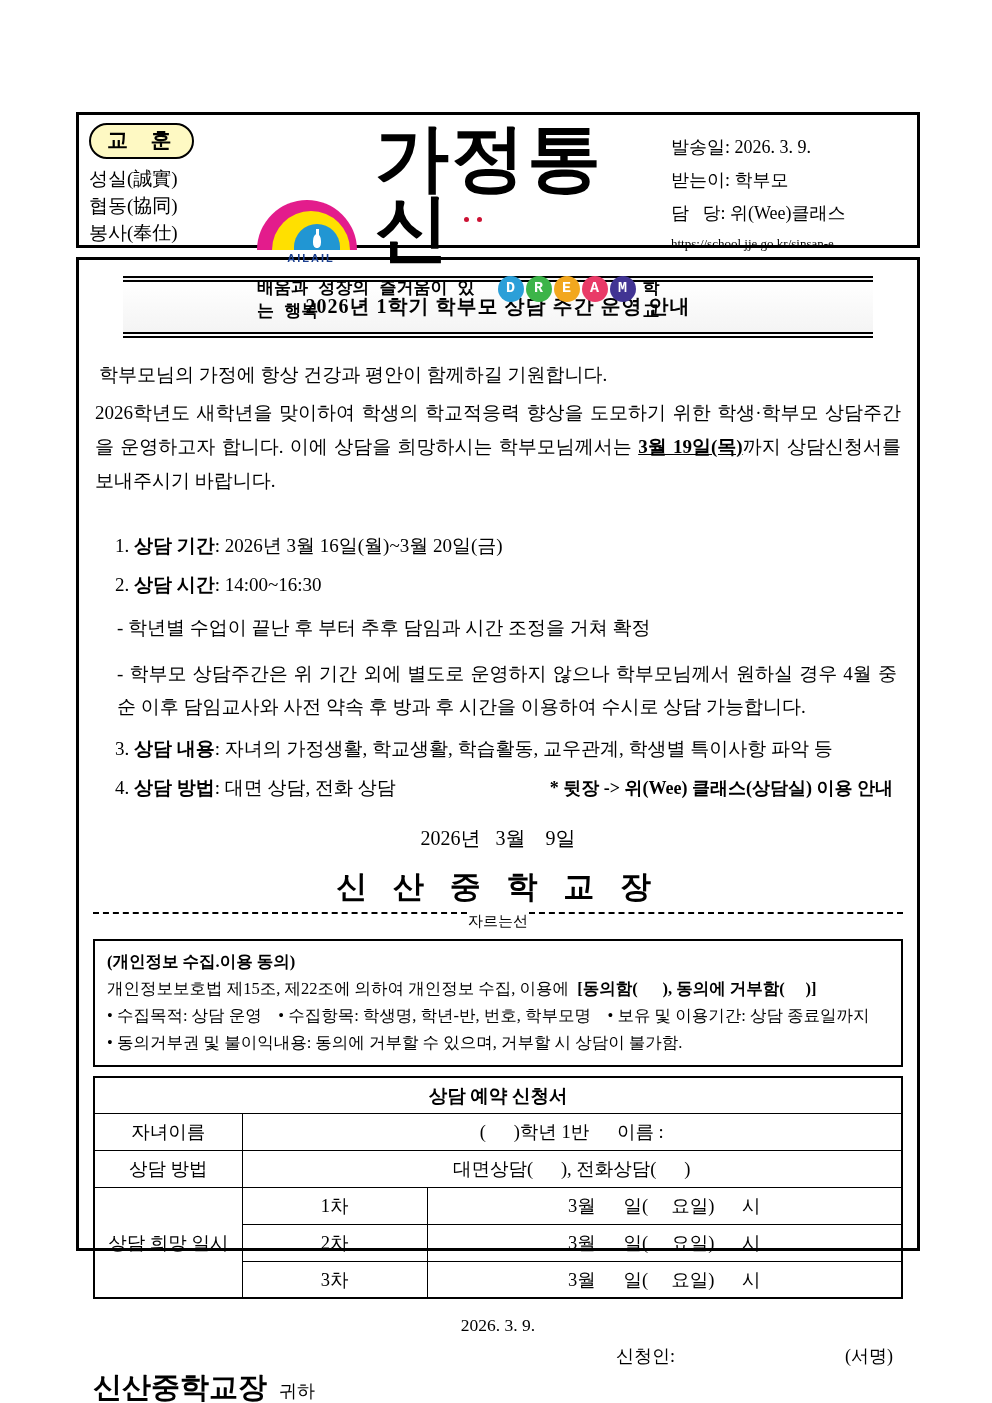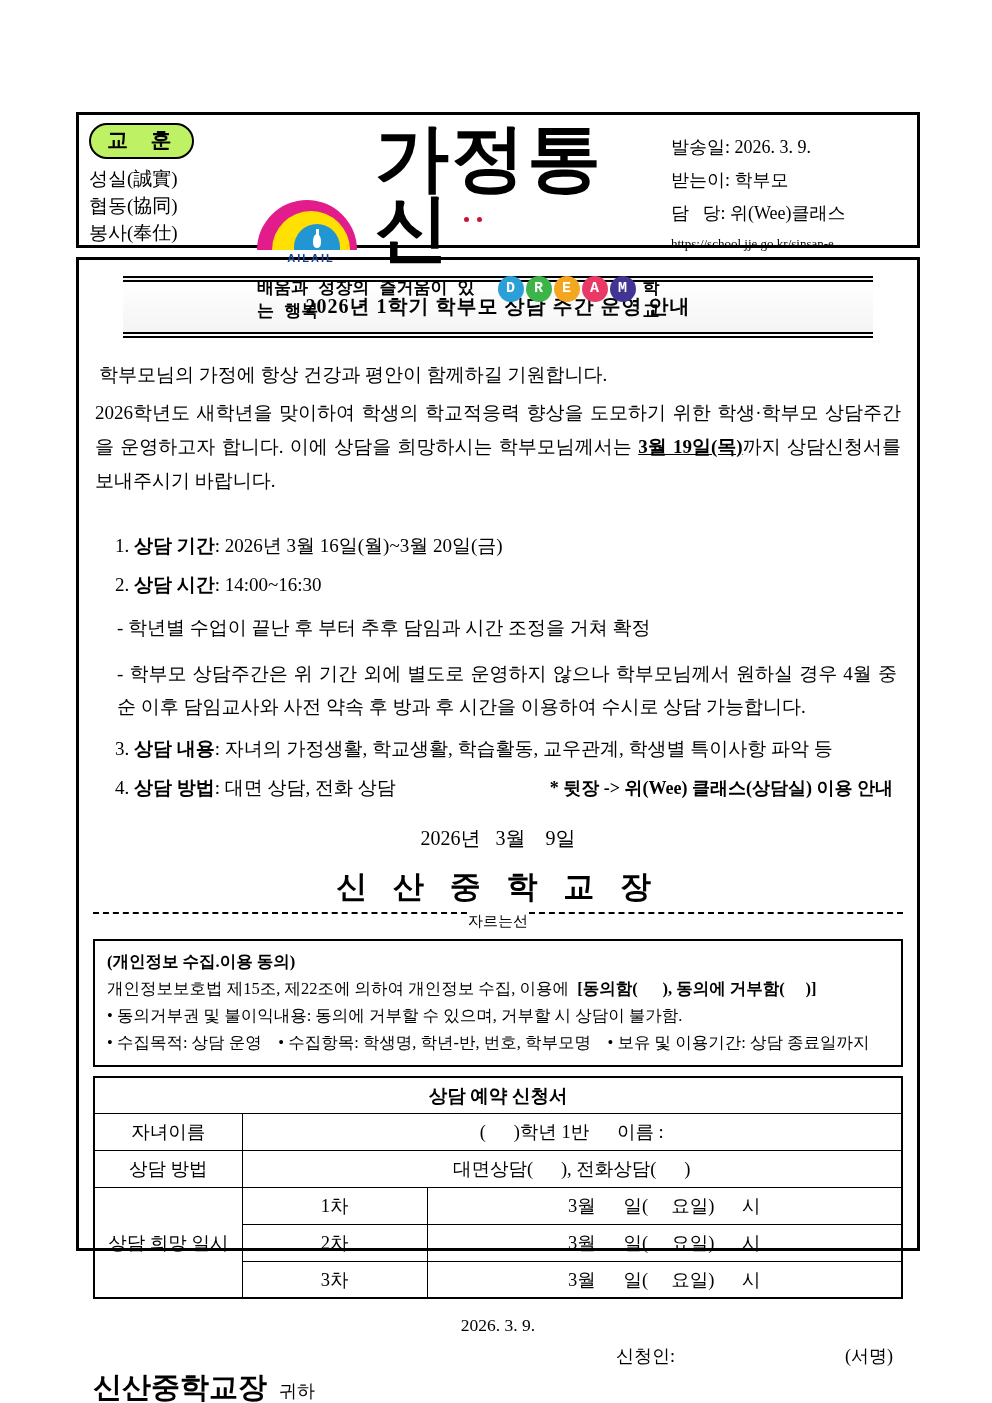--- a/index.html
+++ b/index.html
@@ -16,21 +16,21 @@
   
   .header-box {
     border: 3px solid #000;
     height: 136px;
     display: flex;
     padding: 6px 8px 6px 10px;
   }
   .motto-panel { width: 168px; flex: none; padding-top: 2px; }
   .motto-badge {
     display:inline-block;
-    background:#bef264;
+    background:#fef9c3;
     border:2px solid #000;
     border-radius: 18px;
     font-size: 21px; font-weight: bold;
     padding: 1px 16px 3px 16px;
     letter-spacing: 4px;
   }
   .motto-list { margin-top: 6px; font-size: 19px; line-height: 27px; }
 
   .brand-panel { flex:1; display:flex; flex-direction:column; align-items:center; position:relative; }
   .brand-row { display:flex; align-items:flex-end; gap:14px; margin-top: 2px; }
@@ -194,22 +194,22 @@
 
     <div class="cutline">
       <span class="dashes"></span>
       <span class="lbl">자르는선</span>
       <span class="dashes"></span>
     </div>
 
     <div class="consent-box">
       <div class="consent-title">(개인정보 수집.이용 동의)</div>
       <div class="pre"><span>개인정보보호법 제15조, 제22조에 의하여 개인정보 수집, 이용에  </span><b>[동의함(      ), 동의에 거부함(     )]</b></div>
+      <div class="pre">• 수집목적: 상담 운영    • 수집항목: 학생명, 학년-반, 번호, 학부모명    • 보유 및 이용기간: 상담 종료일까지</div>
       <div class="pre">• 동의거부권 및 불이익내용: 동의에 거부할 수 있으며, 거부할 시 상담이 불가함.</div>
-      <div class="pre">• 수집목적: 상담 운영    • 수집항목: 학생명, 학년-반, 번호, 학부모명    • 보유 및 이용기간: 상담 종료일까지</div>
     </div>
 
     <table class="resv">
       <tbody>
           <tr>
             <td colspan="3" class="thead">상담 예약 신청서</td>
           </tr>
       <tr>
         <td style="width:148px">자녀이름</td>
         <td colspan="2" class="pre">(      )학년 1반      이름 :</td>

